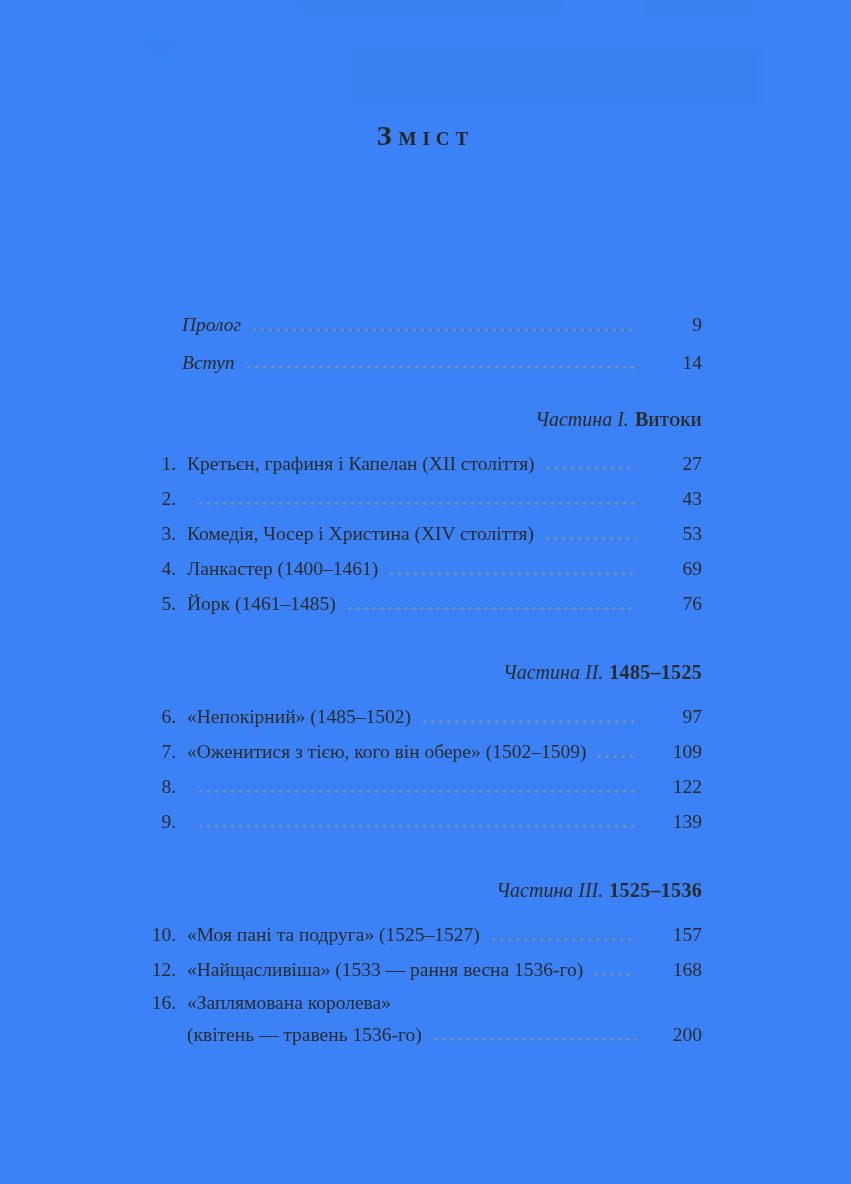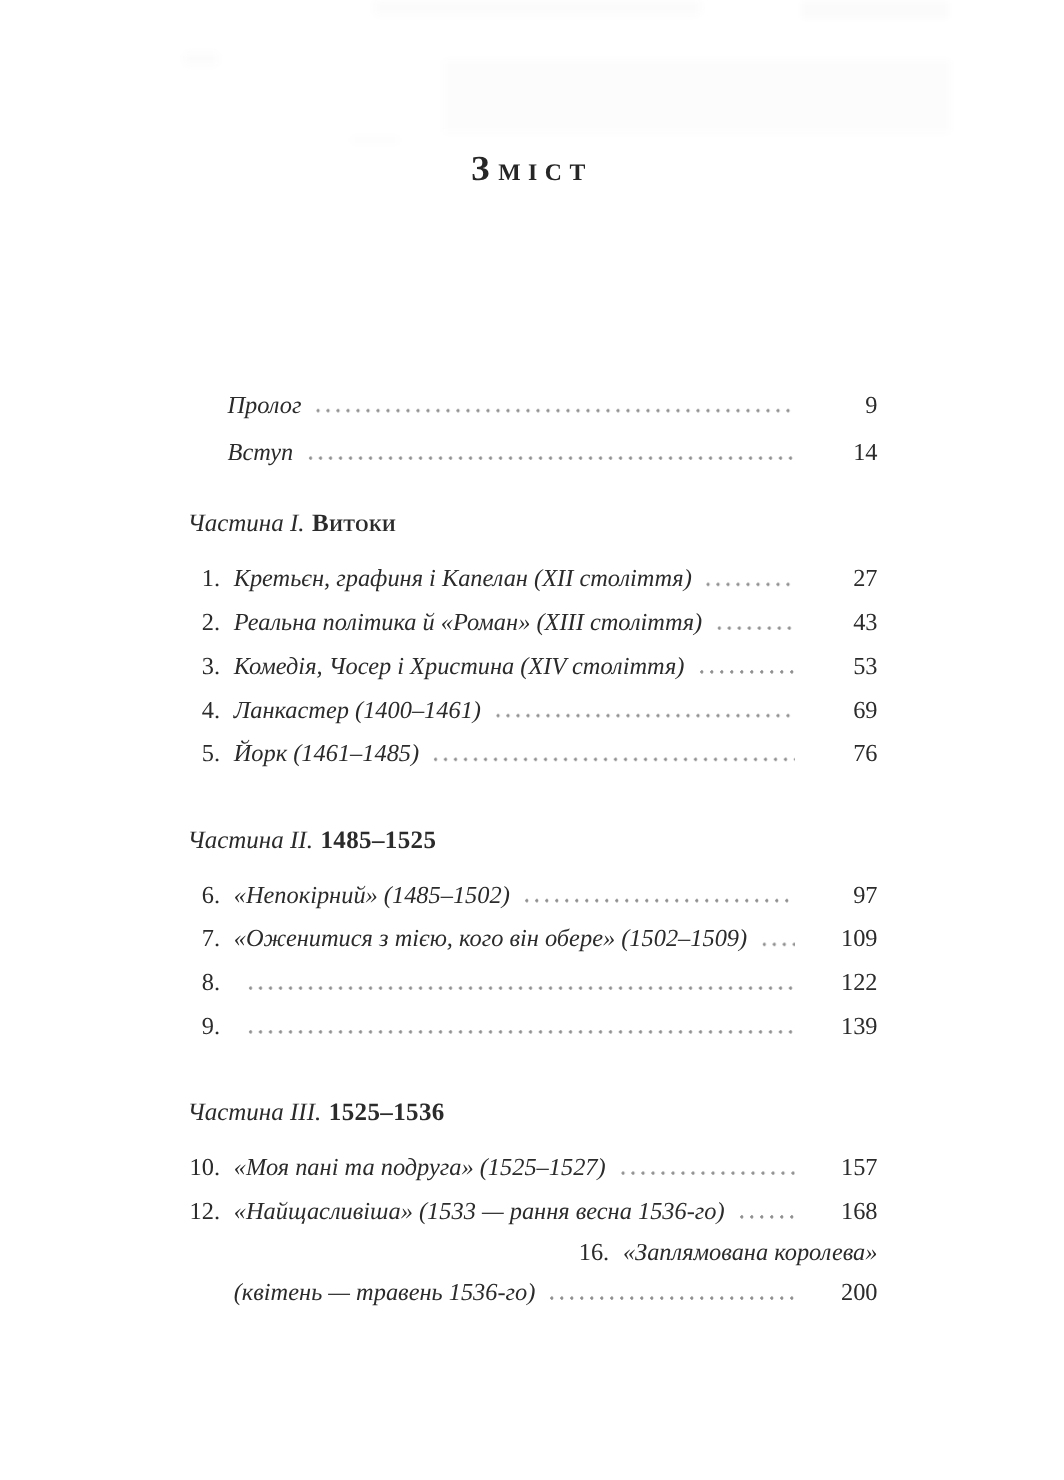--- a/index.html
+++ b/index.html
@@ -1,21 +1,21 @@
 <!DOCTYPE html>
 <html><head>
 <meta charset="utf-8">
 <style>
   html, body { margin: 0; padding: 0; background: #e9e9e9; }
   .page {
     position: relative;
     width: 851px;
     height: 1184px;
     margin: 0 auto;
-    background: #ffffff;
+    background: #3b82f6;
     overflow: hidden;
     font-family: "Liberation Serif", "DejaVu Serif", serif;
     color: #2b2b2b;
   }
 
   
   .ghost {
     position: absolute;
     background: rgba(40, 40, 40, 0.02);
     filter: blur(3px);
@@ -51,37 +51,36 @@
     width: 552px;
   }
 
   .row {
     display: flex;
     align-items: baseline;
     height: 35px;
     line-height: 35px;
     font-size: 19.5px;
     white-space: nowrap;
-    justify-content: flex-end;
   }
   .front .row { height: 38px; line-height: 38px; }
 
   .front-label {
     margin-left: 32px;
     font-style: italic;
     flex: 0 0 auto;
   }
 
   .num {
     flex: 0 0 26px;
     width: 26px;
     text-align: right;
     margin-right: 11px;
   }
-  .label { flex: 0 0 auto; font-style: italic; }
+  .label { flex: 0 0 auto; }
   .indent2 { margin-left: 37px; }
 
   .leader {
     flex: 1 1 auto;
     min-width: 8px;
     height: 3px;
     margin: 0 14px 0 12px;
     background-image: radial-gradient(circle at 1.5px 1.5px, #909090 1.1px, rgba(144,144,144,0) 1.45px);
     background-size: 8px 3px;
     background-repeat: repeat-x;
@@ -91,21 +90,21 @@
   .pageno {
     flex: 0 0 52px;
     width: 52px;
     text-align: right;
   }
 
   .part-heading {
     height: 30px;
     line-height: 30px;
     margin-top: 22px;
-    text-align: left;
+    text-align: right;
     font-size: 20px;
   }
   .ph2, .ph3 { margin-top: 36px; }
   .part-prefix { font-style: italic; margin-right: 6px; }
   .part-strong { font-weight: 700; font-variant: small-caps; letter-spacing: 0.3px; }
 
   .items { margin-top: 12px; }
 
   .two-line { height: 64px; display: block; line-height: normal; }
   .two-line .row { height: 32px; line-height: 32px; }
@@ -143,21 +142,20 @@
     </div>
     <div class="items">
       <div class="row">
         <span class="num">1.</span>
         <span class="label">Кретьєн, графиня і Капелан (XII століття)</span>
         <span class="leader"></span>
         <span class="pageno">27</span>
       </div>
       <div class="row">
         <span class="num">2.</span>
-        <span class="label">Реальна політика й «Роман» (XIII століття)</span>
         <span class="leader"></span>
         <span class="pageno">43</span>
       </div>
       <div class="row">
         <span class="num">3.</span>
         <span class="label">Комедія, Чосер і Христина (XIV століття)</span>
         <span class="leader"></span>
         <span class="pageno">53</span>
       </div>
       <div class="row">

